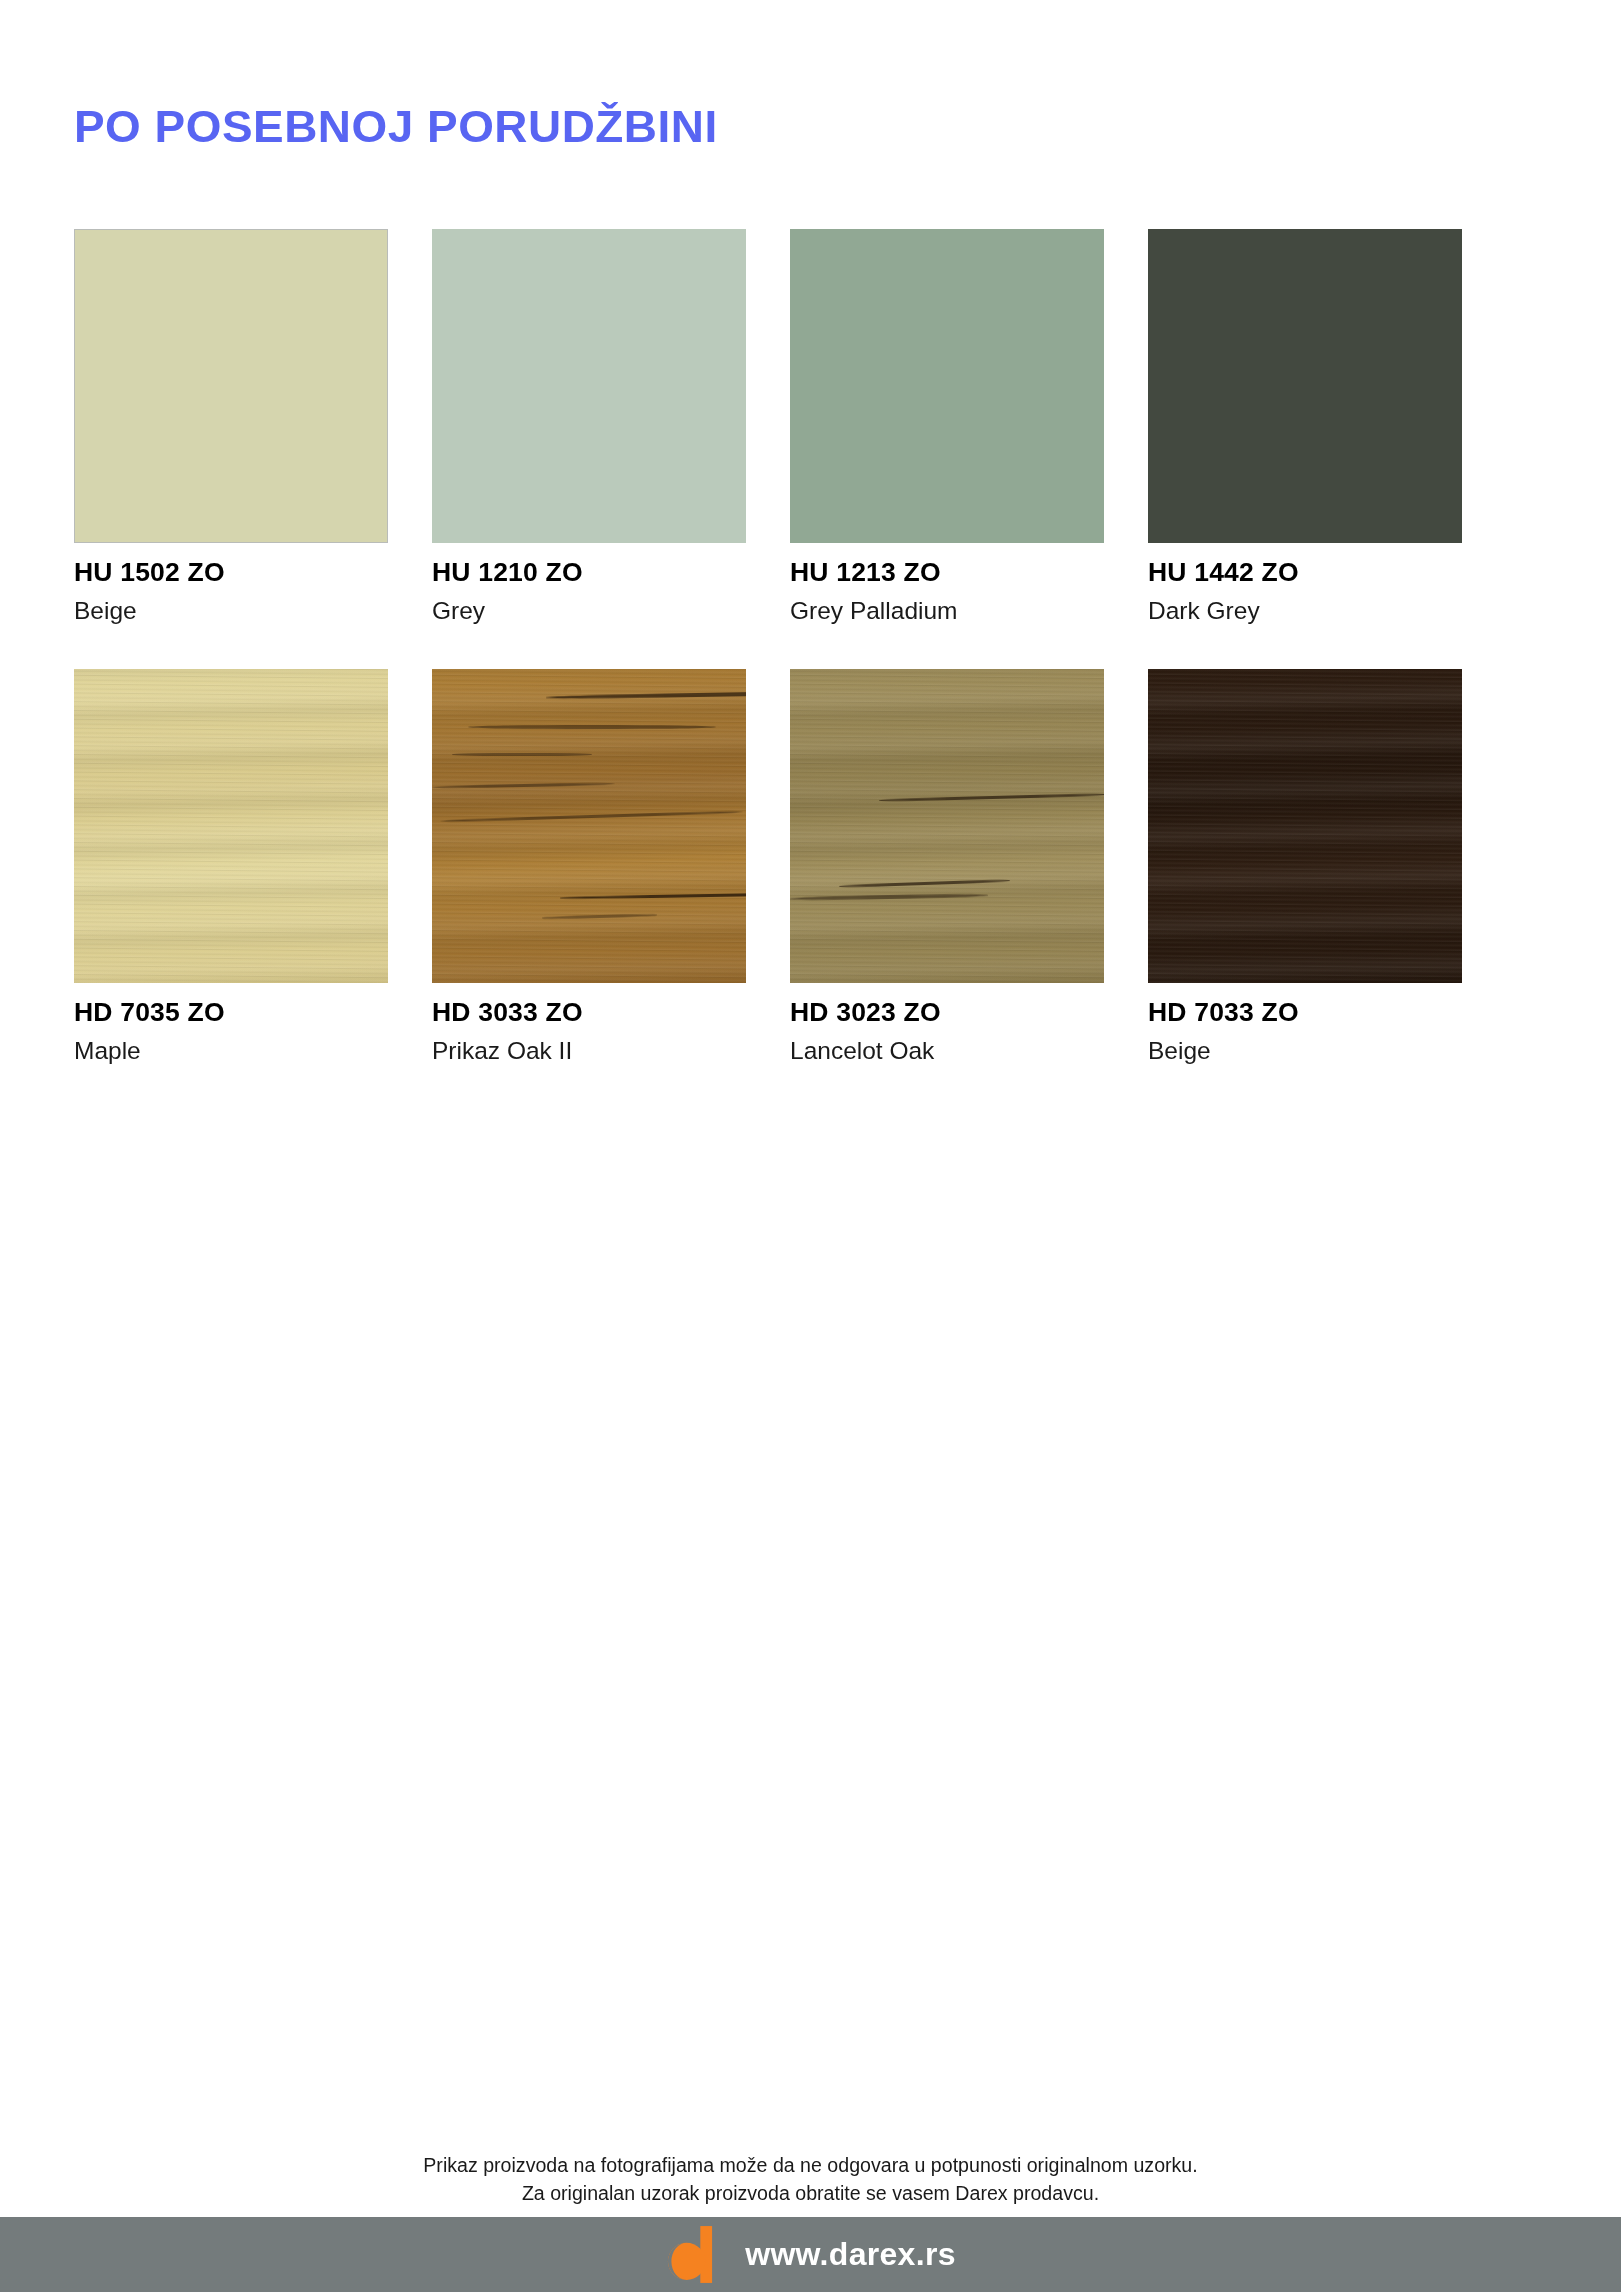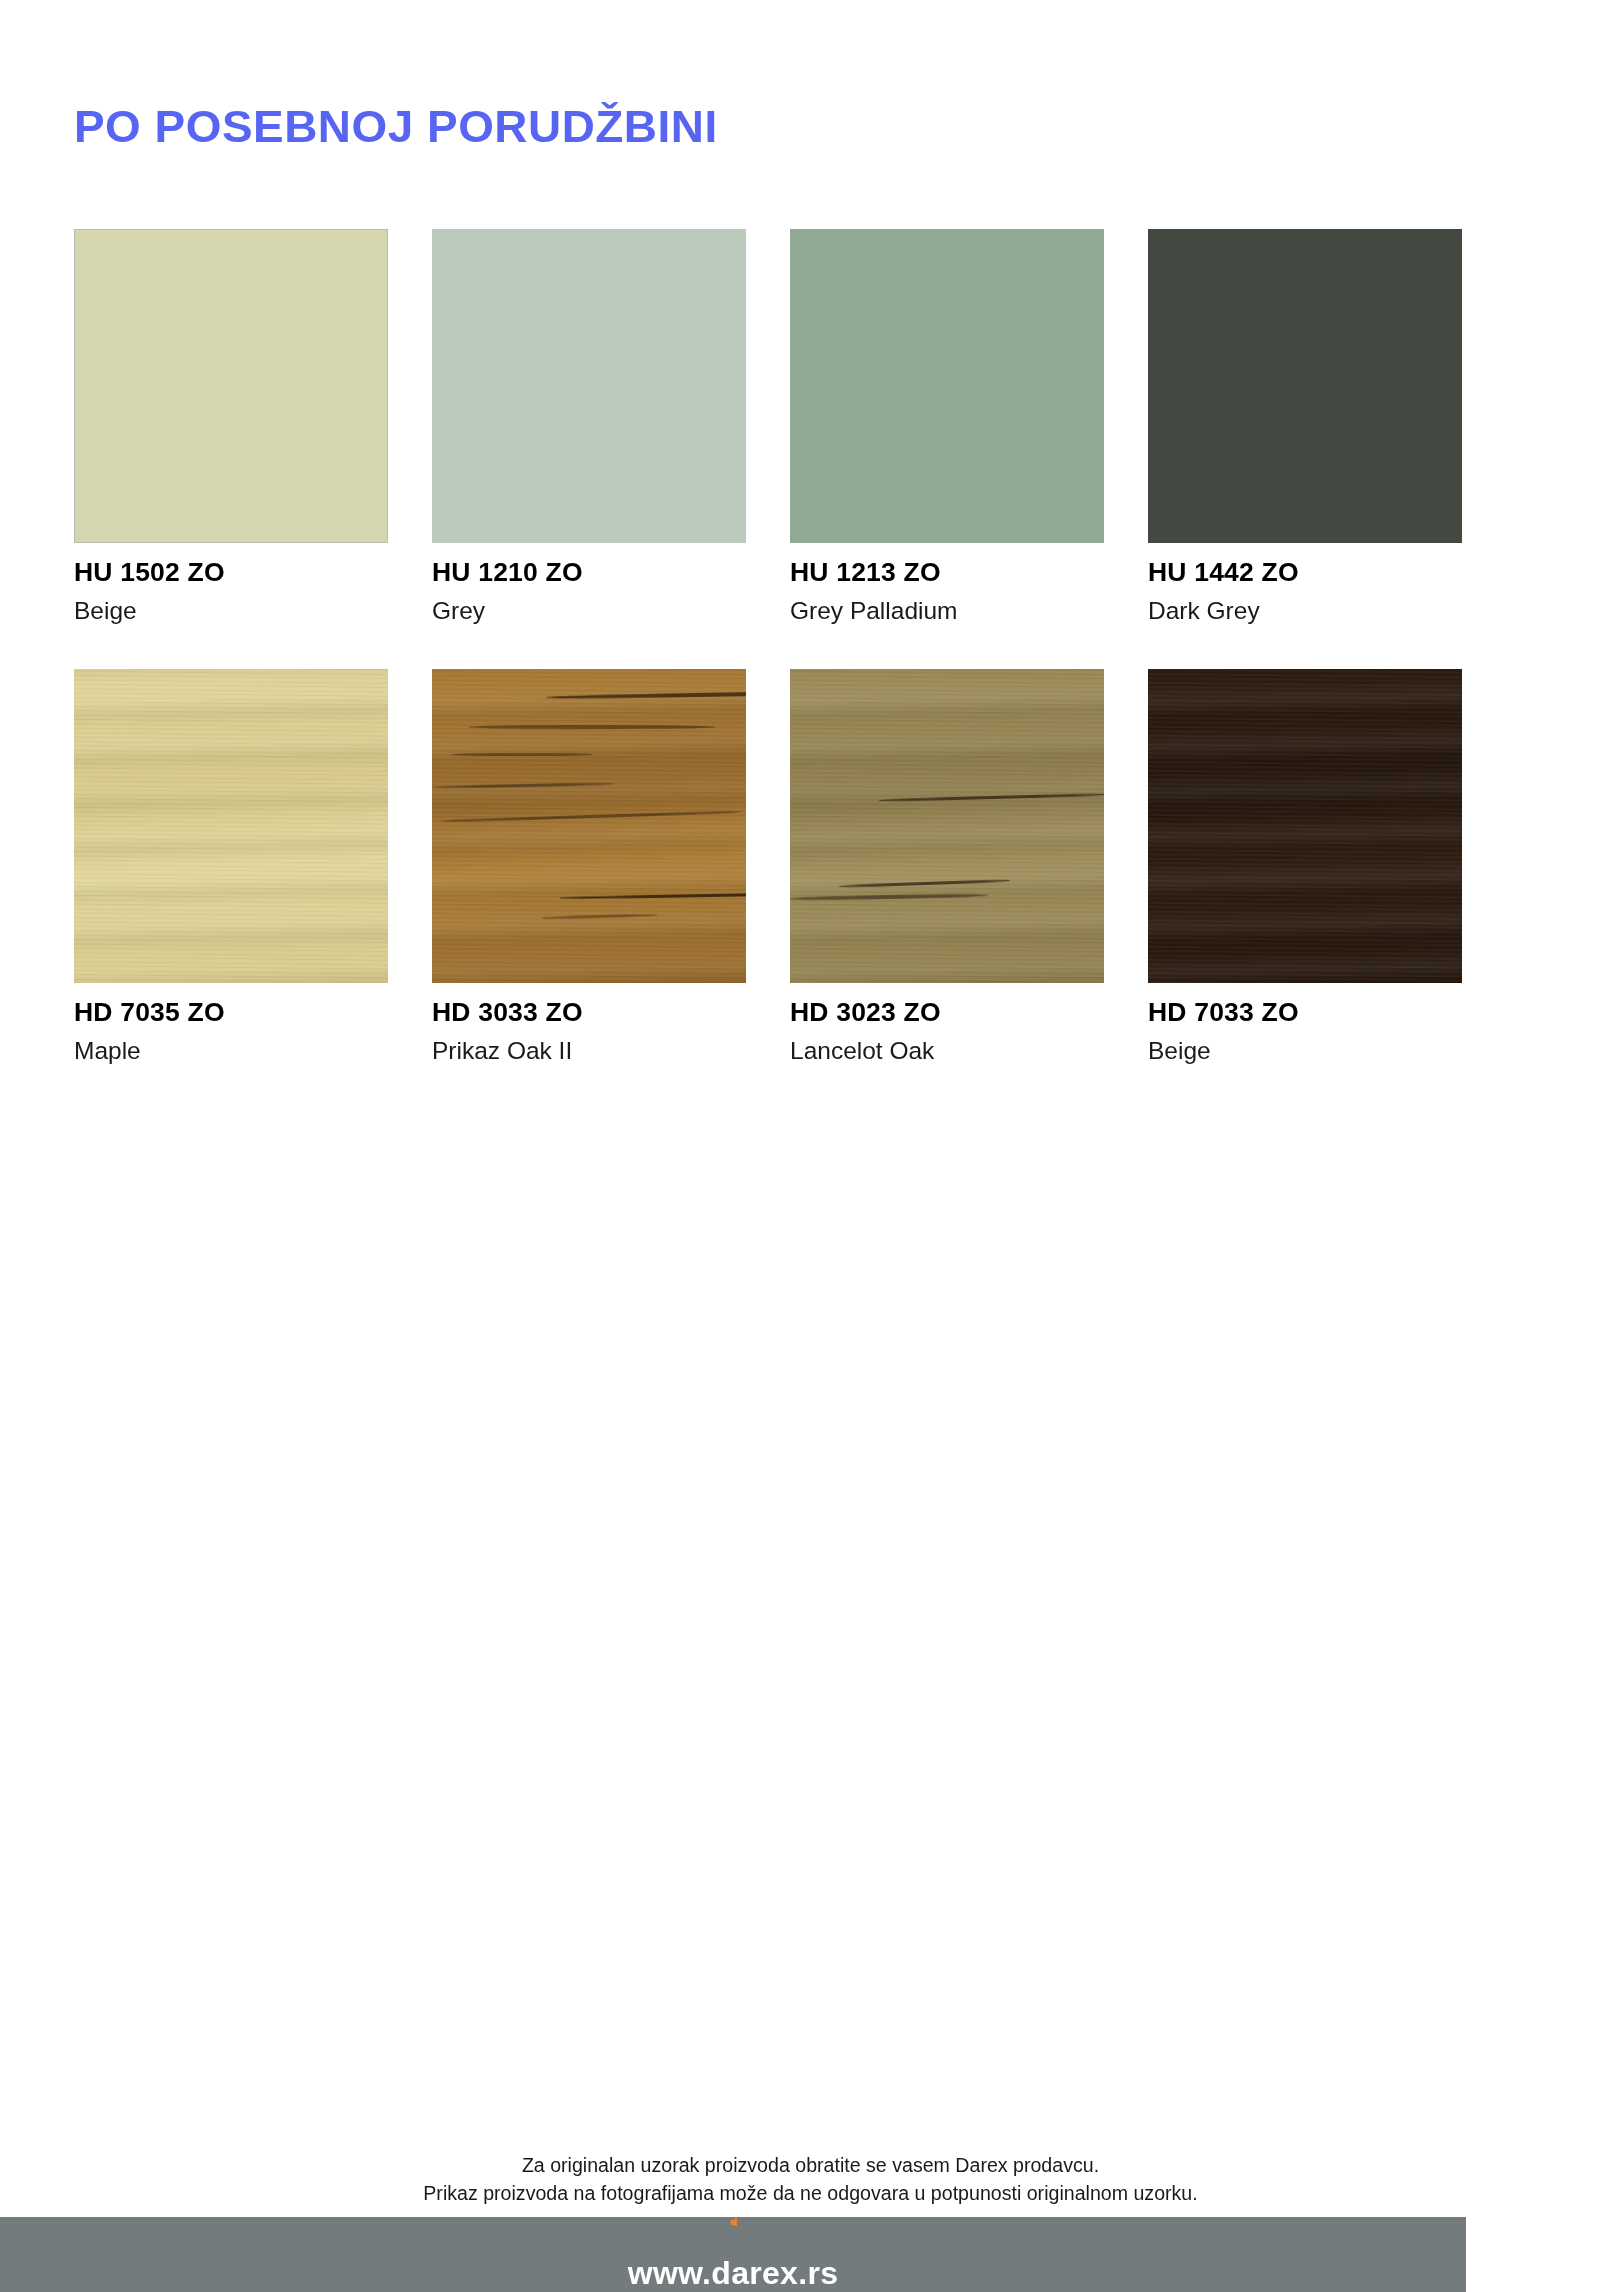--- a/index.html
+++ b/index.html
@@ -119,28 +119,27 @@
     font-size: 19.6px;
     line-height: 1.45;
     color: #1a1a1a;
   }
 
   
   .footer-bar {
     position: absolute;
     left: 0;
     top: 2217px;
-    width: 1466px;
+    width: 1621px;
     height: 75px;
     background: #747b7c;
     display: flex;
     align-items: center;
     justify-content: center;
     gap: 29px;
-    flex-direction: column;
   }
   .footer-logo {
     width: 51px;
     height: 57px;
     display: block;
   }
   .footer-url {
     color: #ffffff;
     font-size: 32px;
     font-weight: bold;
@@ -215,22 +214,22 @@
       <div class="swatch-chip no-border" style="background: linear-gradient(176deg, rgb(46, 29, 17) 0%, rgb(36, 22, 12) 38%, rgb(46, 29, 17) 62%, rgb(36, 22, 12) 100%);">
         <div class="wood wood-grain-fine"></div>
         <div class="wood wood-grain-broad"></div>
       </div>
       <div class="swatch-code">HD 7033 ZO</div>
       <div class="swatch-name">Beige</div>
     </div>
   </div>
 
 <div class="disclaimer">
+  <div>Prikaz proizvoda na fotografijama može da ne odgovara u potpunosti originalnom uzorku.</div>
   <div>Za originalan uzorak proizvoda obratite se vasem Darex prodavcu.</div>
-  <div>Prikaz proizvoda na fotografijama može da ne odgovara u potpunosti originalnom uzorku.</div>
 </div>
 
 <div class="footer-bar" style="background: rgb(116, 123, 124);">
   <svg class="footer-logo" viewBox="0 0 52 58" aria-hidden="true">
     <rect class="logo-stem" x="36" y="0" width="12" height="58" fill="#f58220"></rect>
     <circle class="logo-bowl" cx="22" cy="36" r="19" fill="#f58220"></circle>
     <path class="logo-crescent" d="M22 17 A19 19 0 0 0 22 55 A15.5 19 0 0 1 22 17 Z" fill="#747b7c"></path>
   </svg>
   <span class="footer-url" style="color: rgb(255, 255, 255);">www.darex.rs</span>
 </div>

